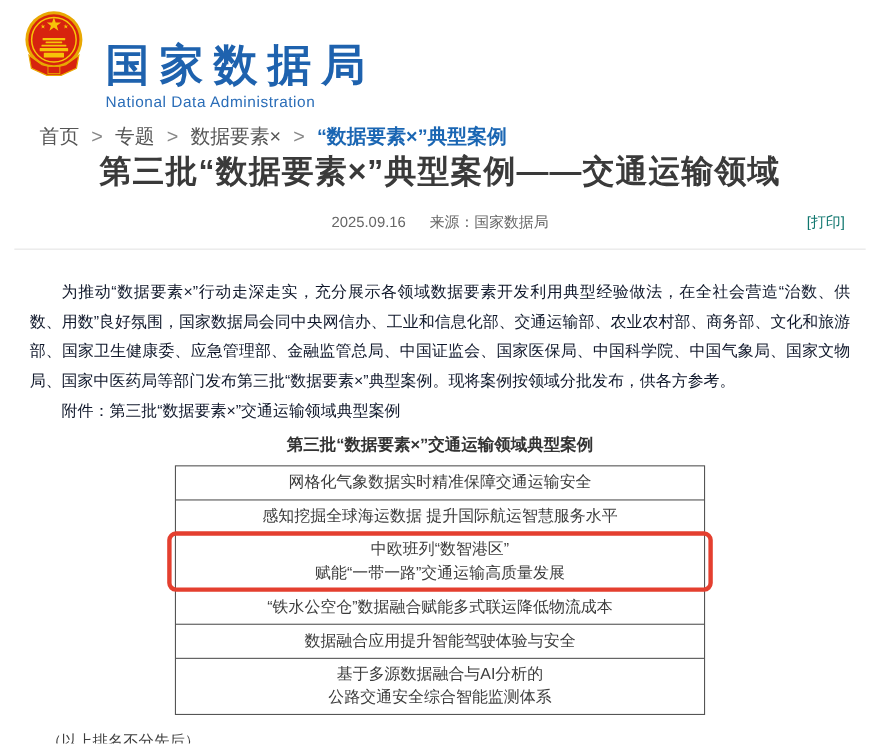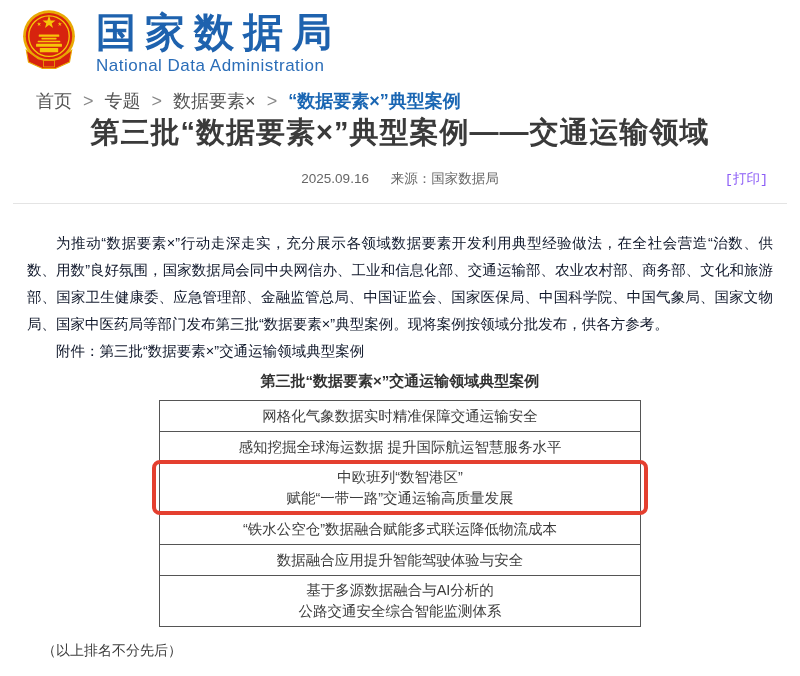--- a/index.html
+++ b/index.html
@@ -3,35 +3,35 @@
 <meta charset="utf-8">
 <style>
   * { margin:0; padding:0; box-sizing:border-box; }
   html,body { width:800px; height:676px; background:#ffffff; overflow:hidden;
               font-family:"Liberation Sans","DejaVu Sans",sans-serif; }
 
   
   .site-header { display:flex; align-items:flex-start; padding:9px 0 0 22px; }
   .emblem { width:54px; height:64px; flex:0 0 auto; }
   .logo-text { margin-left:20px; padding-top:2px; }
-  .site-name { font-size:40px; font-weight:700; color:#1e62ae; letter-spacing:9px; line-height:1.05; }
-  .site-name-en { font-size:17px; color:#2a6db8; margin-top:3px; letter-spacing:0.5px; }
+  .site-name { font-size:40px; font-weight:700; color:#1e62ae; letter-spacing:9px; line-height:1.05;margin-top:28px; }
+  .site-name-en { font-size:14px; color:#2a6db8; margin-top:3px; letter-spacing:0.5px; }
 
   
   .breadcrumb { margin:12px 0 0 36px; font-size:18px; color:#555; }
   .breadcrumb .sep { margin:0 6px; color:#888; }
   .breadcrumb .crumb { color:#555; cursor:pointer; }
   .breadcrumb .current { color:#1a66b3; font-weight:700; }
 
   
   .article-title { text-align:center; font-size:29px; font-weight:700;
                    color:#3a3a3a; letter-spacing:1px; }
   .meta-row { position:relative; margin-top:17px; text-align:center; font-size:13.5px; color:#666; height:18px; }
   .meta-date { margin-right:18px; }
-  .print-btn { position:absolute; right:32px; top:0; color:#8b5cf6; cursor:pointer;font-family:Liberation Mono, monospace; }
+  .print-btn { position:absolute; right:32px; top:0; color:#0f766e; cursor:pointer; }
   .divider { border-top:1px solid #e4e4e4; margin:15px 13px 0 13px; }
 
   
   .article-body { padding:26px 27px 0 27px; font-size:14.5px; color:#0f172a; }
   .para { text-indent:2em; line-height:27px; text-align:justify; }
   .attach-line { text-indent:2em; line-height:27px; }
 
   
   .case-table-title { margin-top:7px; text-align:center; font-size:15px; font-weight:700; color:#333; }
   .case-table { width:482px; margin:9px auto 0 auto; border:1px solid #555; }

